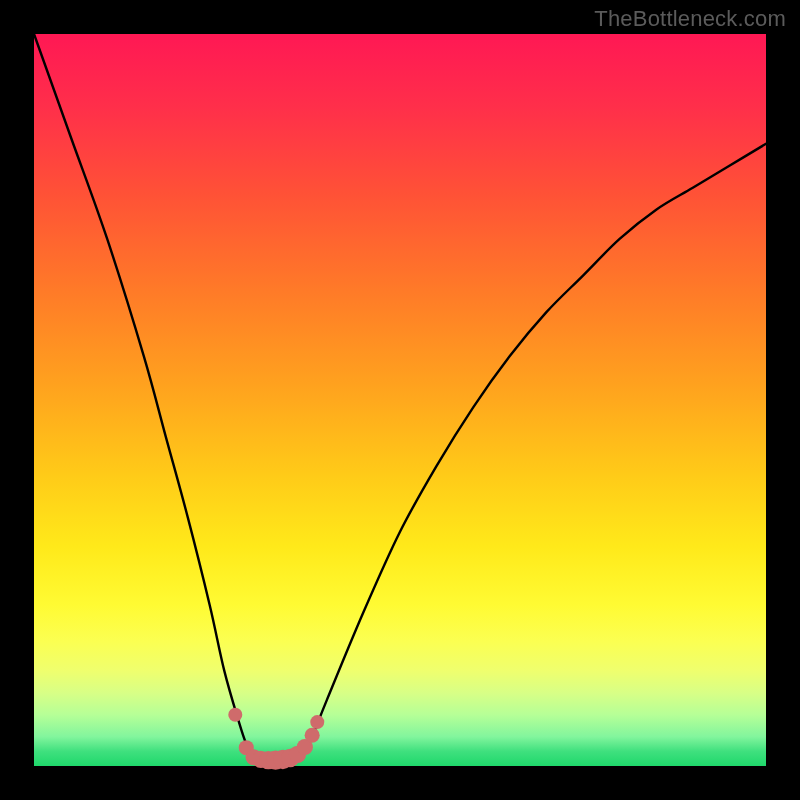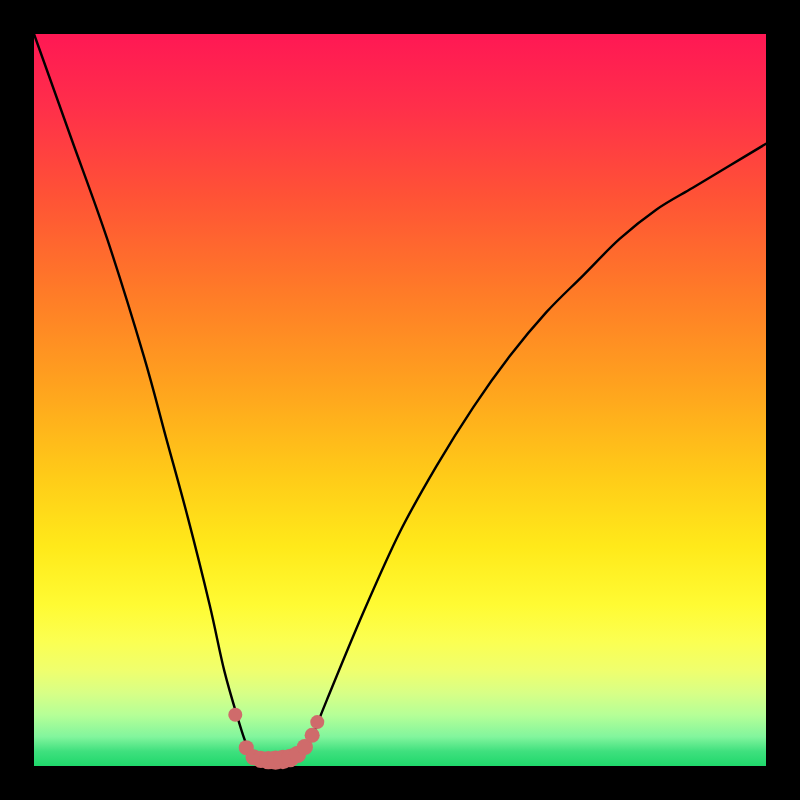--- a/index.html
+++ b/index.html
@@ -61,20 +61,21 @@
     top: 0;
     width: 732px;
     height: 732px;
     overflow: visible;
   }
 </style>
 </head>
 <body>
 
 <div class="frame">
+  <div class="watermark">TheBottleneck.com</div>
 
   <div class="plot-area">
     <svg class="curves" viewBox="0 0 732 732" preserveAspectRatio="none">
       <path id="curve-path" fill="none" stroke="#000" stroke-width="2.4" stroke-linecap="round" stroke-linejoin="round" d="M 0.00 0.00 C 6.10 17.08, 24.40 68.32, 36.60 102.48 C 48.80 136.64, 61.00 168.36, 73.20 204.96 C 85.40 241.56, 100.04 289.14, 109.80 322.08 C 119.56 355.02, 124.44 375.76, 131.76 402.60 C 139.08 429.44, 146.40 455.06, 153.72 483.12 C 161.04 511.18, 169.58 545.34, 175.68 570.96 C 181.78 596.58, 185.44 617.32, 190.32 636.84 C 195.20 656.36, 201.30 675.88, 204.96 688.08 C 208.62 700.28, 209.84 703.94, 212.28 710.04 C 214.72 716.14, 217.16 722.24, 219.60 724.68 C 222.04 727.12, 223.26 724.68, 226.92 724.68 C 230.58 724.68, 236.68 724.68, 241.56 724.68 C 246.44 724.68, 251.32 725.90, 256.20 724.68 C 261.08 723.46, 267.18 721.02, 270.84 717.36 C 274.50 713.70, 274.50 711.26, 278.16 702.72 C 281.82 694.18, 284.26 686.86, 292.80 666.12 C 301.34 645.38, 317.20 606.34, 329.40 578.28 C 341.60 550.22, 353.80 522.16, 366.00 497.76 C 378.20 473.36, 390.40 452.62, 402.60 431.88 C 414.80 411.14, 427.00 391.62, 439.20 373.32 C 451.40 355.02, 463.60 337.94, 475.80 322.08 C 488.00 306.22, 500.20 291.58, 512.40 278.16 C 524.60 264.74, 536.80 253.76, 549.00 241.56 C 561.20 229.36, 573.40 215.94, 585.60 204.96 C 597.80 193.98, 610.00 184.22, 622.20 175.68 C 634.40 167.14, 646.60 161.04, 658.80 153.72 C 671.00 146.40, 683.20 139.08, 695.40 131.76 C 707.60 124.44, 725.90 113.46, 732.00 109.80"></path>
       <g id="dots-group">
           <circle cx="201.30" cy="680.76" r="7.00" fill="#cf6b6b"></circle>
           <circle cx="212.28" cy="713.70" r="7.55" fill="#cf6b6b"></circle>
           <circle cx="219.60" cy="723.22" r="8.09" fill="#cf6b6b"></circle>
           <circle cx="226.92" cy="725.41" r="8.64" fill="#cf6b6b"></circle>
           <circle cx="234.24" cy="726.14" r="9.18" fill="#cf6b6b"></circle>

